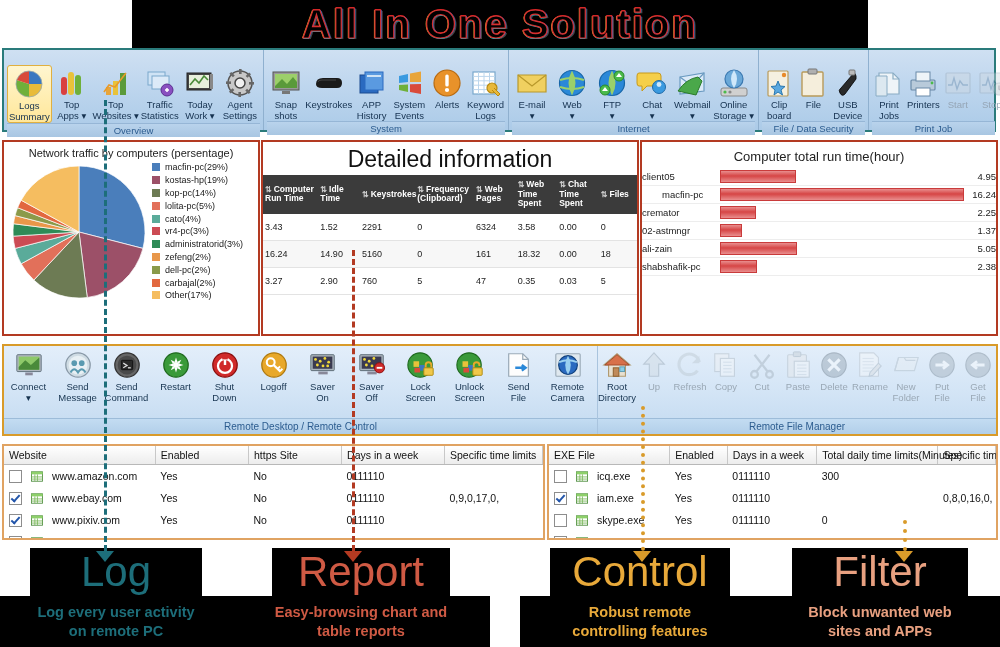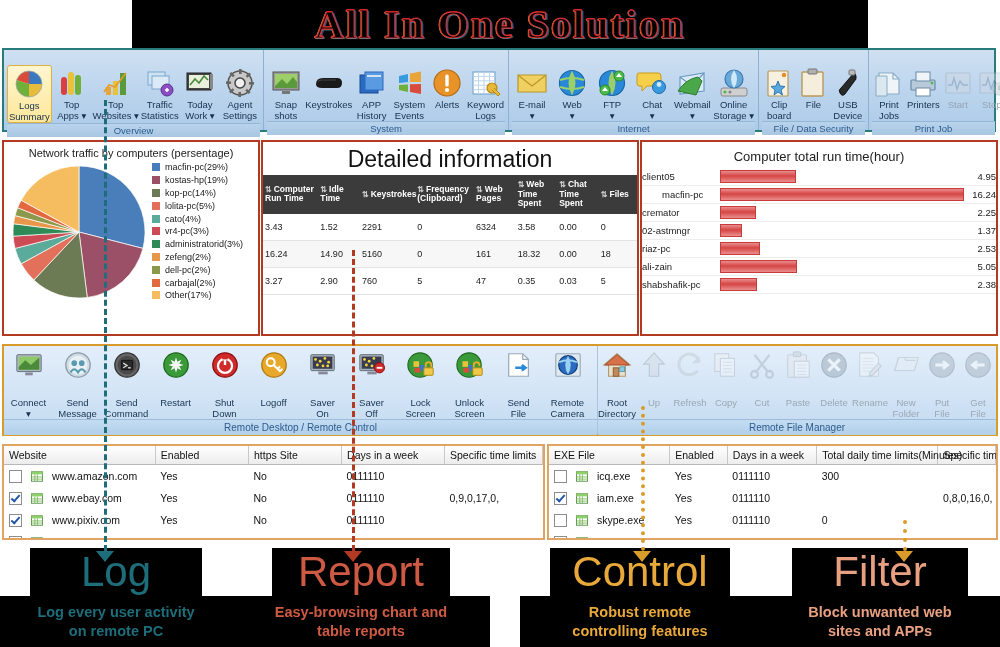--- a/index.html
+++ b/index.html
@@ -11,21 +11,21 @@
     position:relative;
   }
   
   #title-banner{
     position:absolute;left:132px;top:0;width:736px;height:48px;
     background:#000;
     display:flex;align-items:center;justify-content:center;
   }
   #title-text{
     font-size:40px;font-weight:bold;
-    font-family:Liberation Serif, serif;
+    font-family:Liberation Sans, sans-serif;
     color:#000;
     -webkit-text-stroke:1.2px #d83030;
     text-shadow:
       1px 0 0 #2a6ad8,
       -1px 0 0 #d8a030,
       0 1px 0 #20b0c0,
       0 -1px 0 #d02020,
       2px 1px 0 #ffffff44;
     letter-spacing:2px;
     white-space:nowrap;
@@ -108,21 +108,21 @@
   #ctrl-ribbon{
     position:absolute;left:2px;top:344px;width:996px;height:92px;
     background:linear-gradient(180deg,#e3eefa 0%,#d4e5f6 50%,#c3daf0 100%);
     border:2px solid #d99b2a;box-sizing:border-box;display:flex;
   }
   .cgroup{display:flex;flex-direction:column;border-right:1px solid #a9c4de;box-sizing:border-box;}
   .cgroup:last-child{border-right:none;}
   .citems{display:flex;flex:1;padding-top:4px;}
   .cbtn{width:49px;display:flex;flex-direction:column;align-items:center;cursor:default;}
   .cico{width:30px;height:30px;}
-  .clbl{font-size:9.5px;line-height:10.5px;color:#16334f;text-align:center;margin-top:18px;white-space:nowrap;}
+  .clbl{font-size:9.5px;line-height:10.5px;color:#16334f;text-align:center;margin-top:2px;white-space:nowrap;}
   .cbtn.dis .clbl{color:#9aa8b5;}
   .ctitle{
     font-size:10px;color:#2c5c8f;text-align:center;height:15px;line-height:15px;
     background:linear-gradient(180deg,#c3dcf2,#b2cfe9);border-top:1px solid #9dbcd9;
   }
   
   #filter-row{position:absolute;left:2px;top:444px;width:996px;height:96px;}
   .ftab{position:absolute;top:0;height:96px;border:2px solid #e0a362;box-sizing:border-box;background:#fff;overflow:hidden;}
   #ftab-web{left:0;width:543px;}
   #ftab-exe{left:545px;width:451px;}
@@ -629,27 +629,20 @@
               <div class="rt-bar" style="width: 13.8547%;"></div>
             </td>
             <td class="rt-val" style="width: 34px;">2.25</td>
           </tr>
           <tr>
             <td class="rt-name" style="width: 78px;">02-astmngr</td>
             <td class="rt-bar-cell">
               <div class="rt-bar" style="width: 8.43596%;"></div>
             </td>
             <td class="rt-val" style="width: 34px;">1.37</td>
-          </tr>
-          <tr>
-            <td class="rt-name" style="width: 78px;">riaz-pc</td>
-            <td class="rt-bar-cell">
-              <div class="rt-bar" style="width: 15.5788%;"></div>
-            </td>
-            <td class="rt-val" style="width: 34px;">2.53</td>
           </tr>
           <tr>
             <td class="rt-name" style="width: 78px;">ali-zain</td>
             <td class="rt-bar-cell">
               <div class="rt-bar" style="width: 31.0961%;"></div>
             </td>
             <td class="rt-val" style="width: 34px;">5.05</td>
           </tr>
           <tr>
             <td class="rt-name" style="width: 78px;">shabshafik-pc</td>

